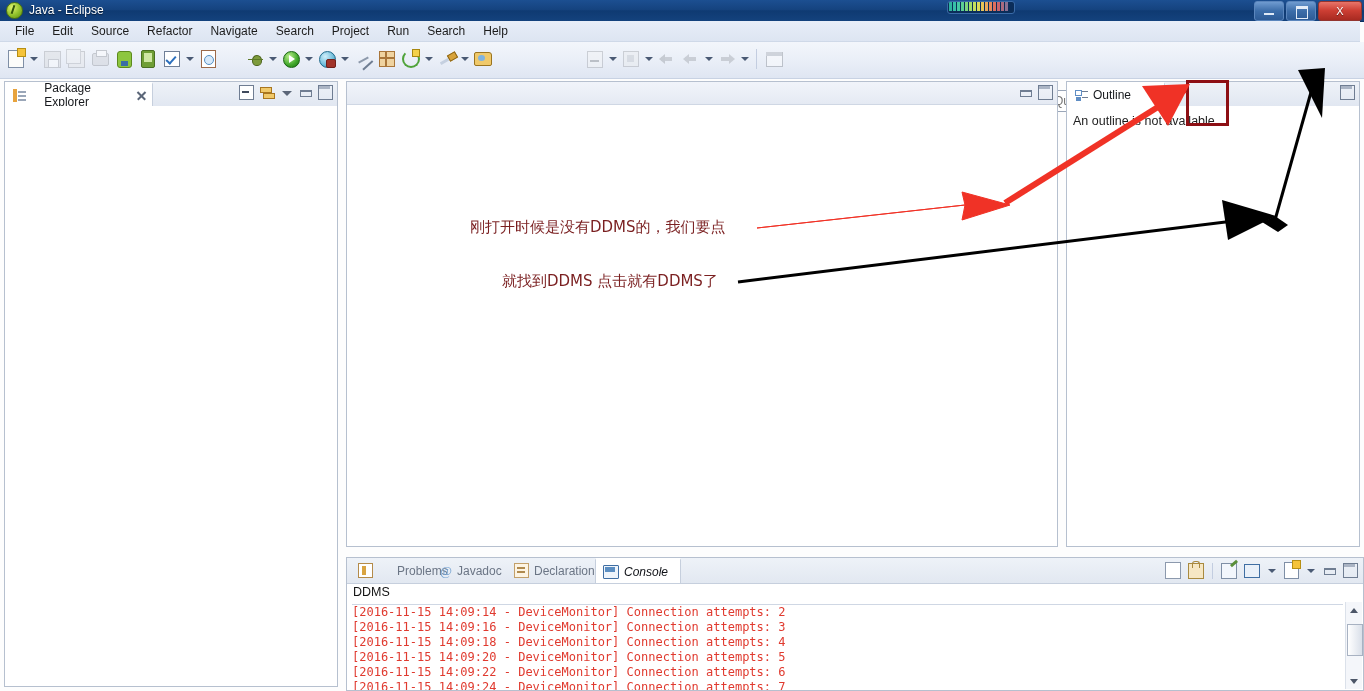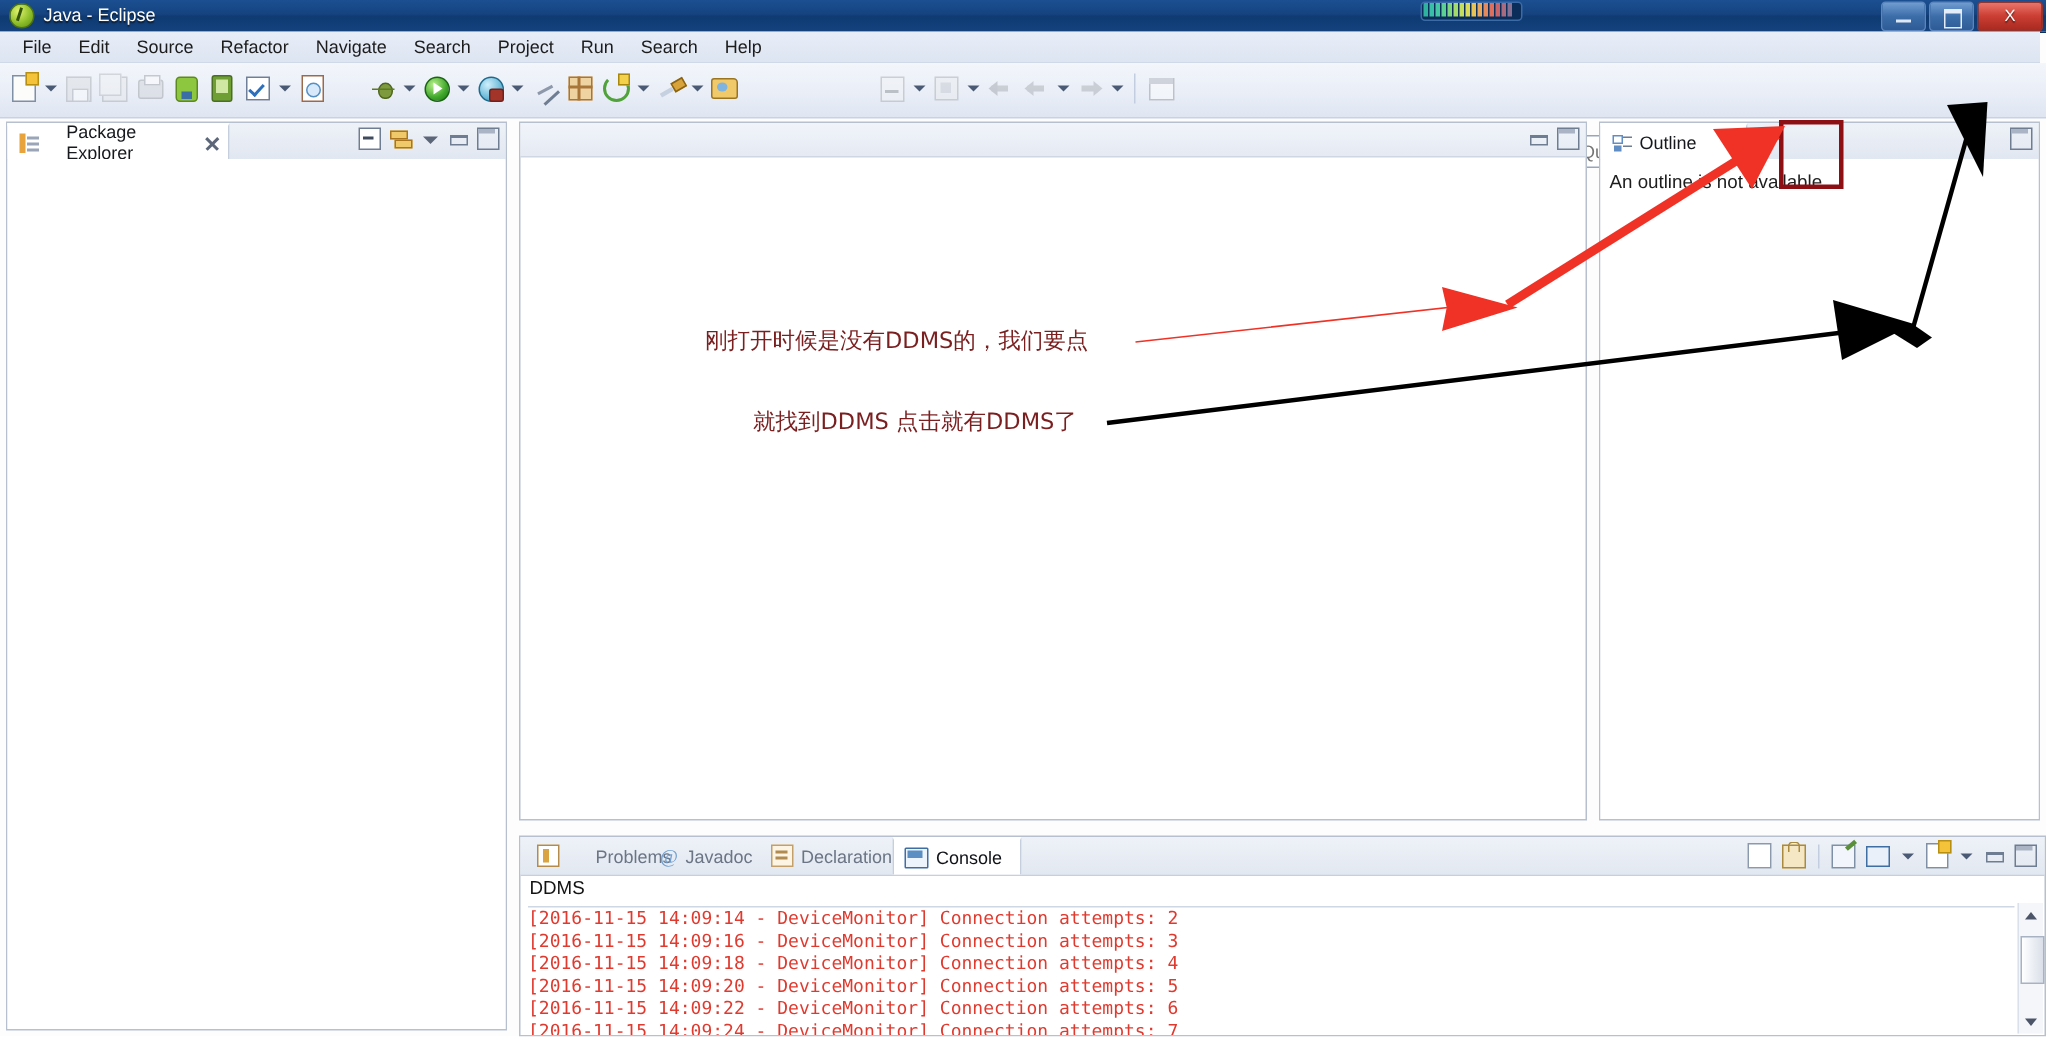--- a/index.html
+++ b/index.html
@@ -340,21 +340,21 @@
   }
   .console-tabs {
     position: absolute; left: 0; top: 0; height: 25px; right: 0;
     background: linear-gradient(to bottom, #eef2f8, #e2e8f1);
     border-bottom: 1px solid #c6cfdd;
   }
   .ctab {
     position: absolute; top: 0; height: 25px; display: flex; align-items: center; gap: 5px;
     padding: 0 7px; box-sizing: border-box; font-size: 12px; color: #6b7585;
   }
-  .ctab.active { color:#101217; background:#fff; border-right:1px solid #c6cfdd; border-left:1px solid #c6cfdd; border-top:2px solid #fff; }
+  .ctab.active { color:#101217; background:#fff; border-right:1px solid #c6cfdd; border-left:1px solid #c6cfdd; border-top:2px solid #fff;font-style:italic; }
   .icn-problems { width:13px;height:13px;background:#fff;border:1px solid #b48b4a; }
   .icn-problems::after{content:"";position:absolute;left:3px;top:2px;width:4px;height:9px;background:#d9a441;}
   .icn-javadoc { font-size:13px;color:#6f9fd0;line-height:13px;font-family:"Liberation Serif",serif; }
   .icn-decl { width:13px;height:13px;background:#fdf4e3;border:1px solid #c3a06a; }
   .icn-decl::after{content:"";position:absolute;left:2px;top:3px;width:8px;height:1.5px;background:#b08a4e;box-shadow:0 4px 0 #b08a4e;}
   .icn-console { width:14px;height:12px;background:#eef4fb;border:1px solid #3f6ea3;border-radius:1px; }
   .icn-console::after{content:"";position:absolute;left:1px;top:1px;width:10px;height:5px;background:#5b8ec2;}
 
   .console-tools { position: absolute; right: 5px; top: 4px; display: flex; align-items: center; gap: 7px; }
   .icn-clearcons { width:14px;height:15px;background:#fff;border:1px solid #8c99ad; }

